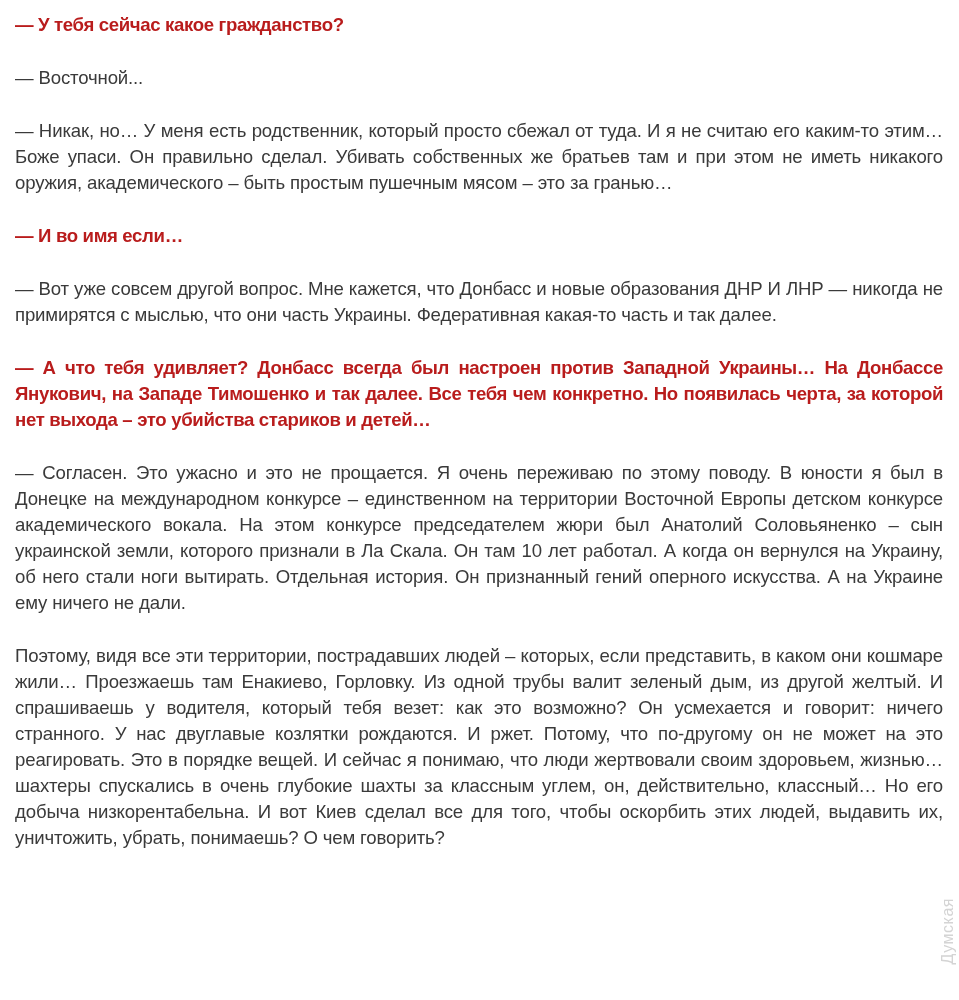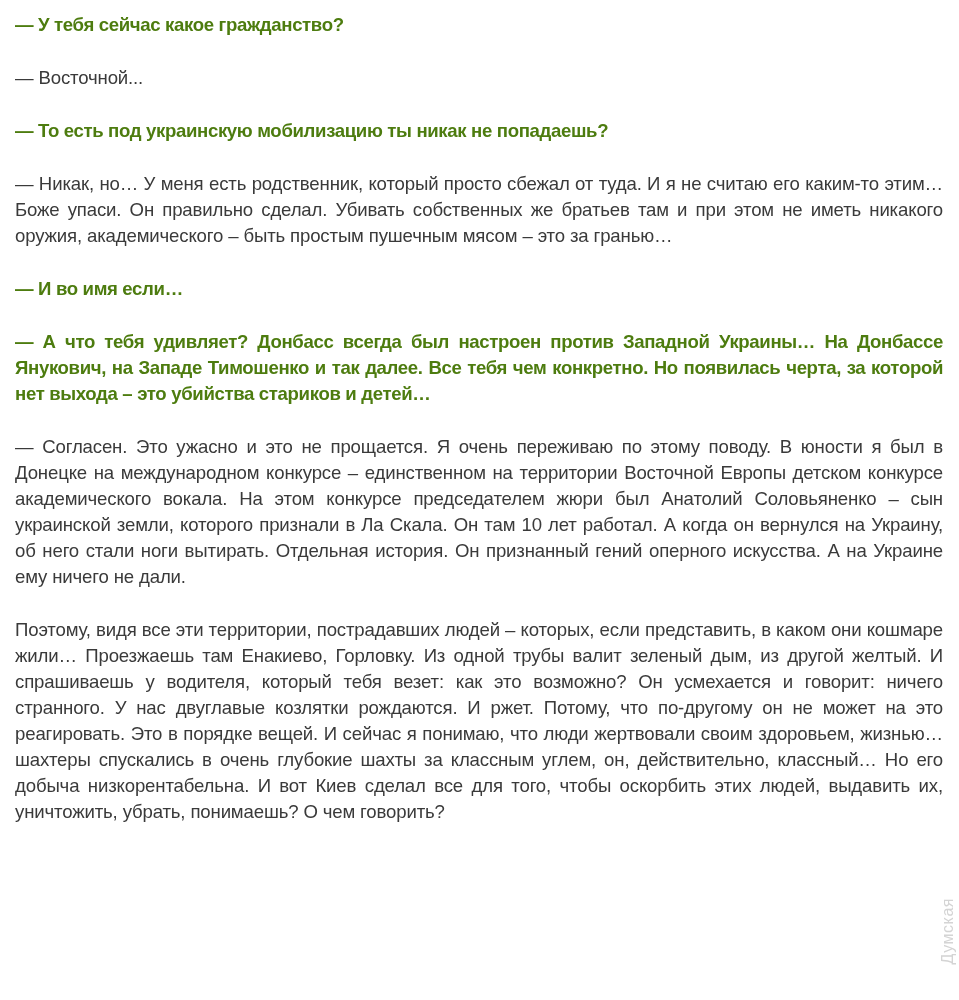--- a/index.html
+++ b/index.html
@@ -4,36 +4,36 @@
 <style>
   html, body { margin: 0; padding: 0; background: #ffffff; }
   body { width: 959px; height: 1000px; overflow: hidden; position: relative; }
   .article {
     position: absolute; left: 15px; top: 12px; width: 928px;
     font-family: "Liberation Sans", sans-serif;
     font-size: 18.6px; line-height: 26px; color: #3a3a3a;
     letter-spacing: -0.15px;
   }
   .article p { margin: 0 0 27px 0; text-align: justify; }
-  .article p.q { font-weight: bold; color: #4d7c0f; letter-spacing: -0.35px; }
+  .article p.q { font-weight: bold; color: #b91c1c; letter-spacing: -0.35px; }
   .article p.last { text-align-last: left; }
   .watermark {
     position: absolute; right: 2px; top: 898px;
     writing-mode: vertical-rl; transform: rotate(180deg);
     font-family: "Liberation Sans", sans-serif; font-size: 16px;
     color: #d4d4d4; letter-spacing: 0.5px;
   }
 </style>
 </head>
 <body>
 
 <div class="article">
   <p class="q">— У тебя сейчас какое гражданство?</p>
   <p>— Восточной...</p>
-  <p class="q">— То есть под украинскую мобилизацию ты никак не попадаешь?</p>
   <p>— Никак, но… У меня есть родственник, который просто сбежал от туда. И я не считаю его каким-то этим… Боже упаси. Он правильно сделал. Убивать собственных же братьев там и при этом не иметь никакого оружия, академического – быть простым пушечным мясом – это за гранью…</p>
   <p class="q">— И во имя если…</p>
+  <p>— Вот уже совсем другой вопрос. Мне кажется, что Донбасс и новые образования ДНР И ЛНР — никогда не примирятся с мыслью, что они часть Украины. Федеративная какая-то часть и так далее.</p>
   <p class="q">— А что тебя удивляет? Донбасс всегда был настроен против Западной Украины… На Донбассе Янукович, на Западе Тимошенко и так далее. Все тебя чем конкретно. Но появилась черта, за которой нет выхода – это убийства стариков и детей…</p>
   <p>— Согласен. Это ужасно и это не прощается. Я очень переживаю по этому поводу. В юности я был в Донецке на международном конкурсе – единственном на территории Восточной Европы детском конкурсе академического вокала. На этом конкурсе председателем жюри был Анатолий Соловьяненко – сын украинской земли, которого признали в Ла Скала. Он там 10 лет работал. А когда он вернулся на Украину, об него стали ноги вытирать. Отдельная история. Он признанный гений оперного искусства. А на Украине ему ничего не дали.</p>
   <p class="last">Поэтому, видя все эти территории, пострадавших людей – которых, если представить, в каком они кошмаре жили… Проезжаешь там Енакиево, Горловку. Из одной трубы валит зеленый дым, из другой желтый. И спрашиваешь у водителя, который тебя везет: как это возможно? Он усмехается и говорит: ничего странного. У нас двуглавые козлятки рождаются. И ржет. Потому, что по-другому он не может на это реагировать. Это в порядке вещей. И сейчас я понимаю, что люди жертвовали своим здоровьем, жизнью… шахтеры спускались в очень глубокие шахты за классным углем, он, действительно, классный… Но его добыча низкорентабельна. И вот Киев сделал все для того, чтобы оскорбить этих людей, выдавить их, уничтожить, убрать, понимаешь? О чем говорить?</p>
 </div>
 
 <div class="watermark">Думская</div>
 
 </body></html>

